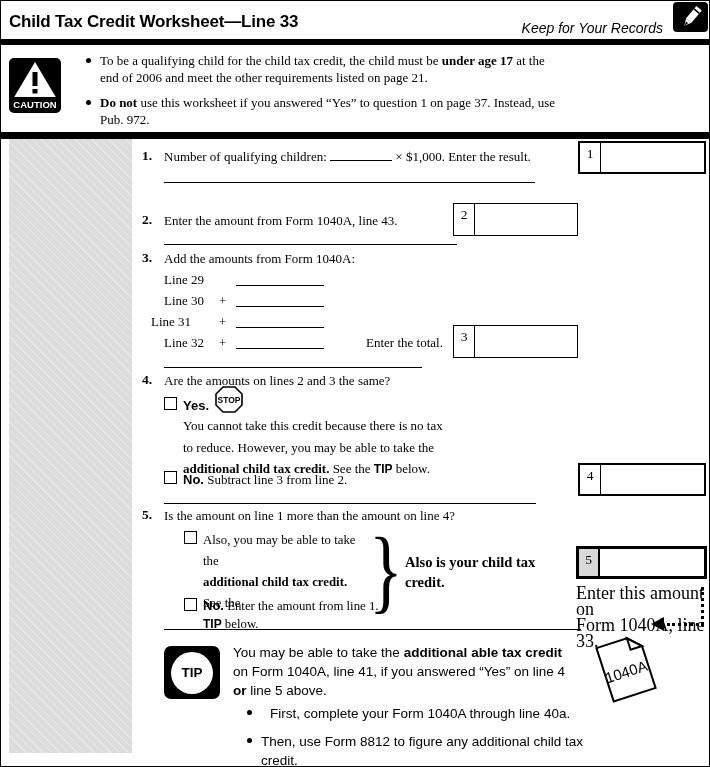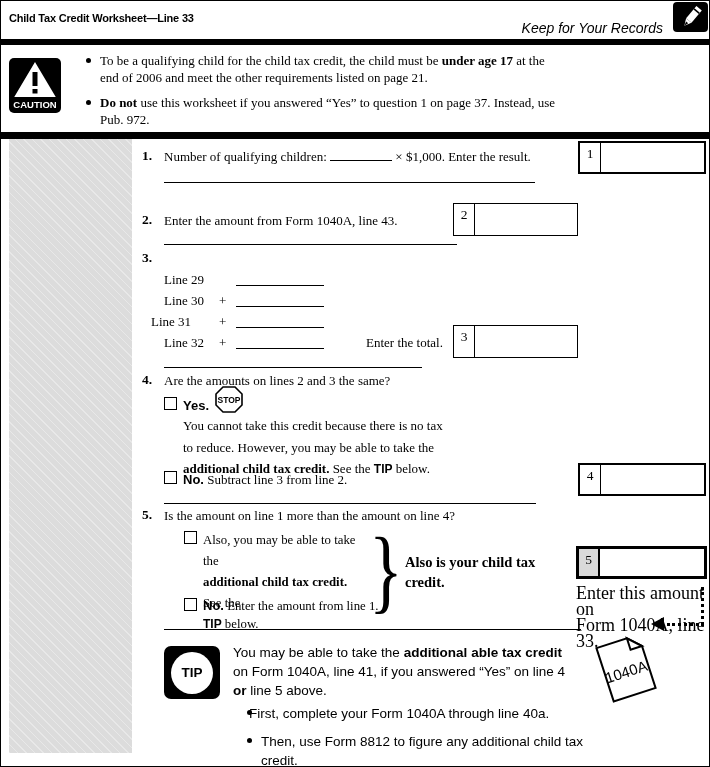--- a/index.html
+++ b/index.html
@@ -1,21 +1,21 @@
 <!DOCTYPE html>
 <html><head>
 <meta charset="utf-8">
 <style>
   html,body{margin:0;padding:0;background:#fff;}
   #page{position:relative;width:710px;height:767px;background:#fff;border:1px solid #000;box-sizing:border-box;overflow:hidden;font-family:"Liberation Serif",serif;color:#000;}
   .abs{position:absolute;}
   .sans{font-family:"Liberation Sans",sans-serif;}
   .b{font-weight:bold;}
   .prewrap{white-space:pre-line;}
-  .title{font-size:11px;font-weight:bold;font-family:"Liberation Sans",sans-serif;letter-spacing:-0.2px;}
+  .title{font-size:17px;font-weight:bold;font-family:"Liberation Sans",sans-serif;letter-spacing:-0.2px;}
   .keep{font-size:14px;font-style:italic;font-family:"Liberation Sans",sans-serif;}
   .thickbar{left:0;width:710px;background:#000;}
   .graypanel{left:8px;top:138px;width:123px;height:614px;background:#dcdcdc;
      background-image:repeating-linear-gradient(45deg,rgba(255,255,255,.35) 0 1px,transparent 1px 6px);}
   .body13{font-size:13px;line-height:17px;}
   .num{font-size:13.5px;font-weight:bold;}
   .rule{height:0;border-top:1.6px solid #000;}
   .blank{display:inline-block;width:62px;border-bottom:1.2px solid #000;height:12px;vertical-align:baseline;}
   .ul3{height:0;border-bottom:1.2px solid #000;}
   .entrybox{box-sizing:border-box;border:2px solid #000;background:#fff;display:flex;}
@@ -79,20 +79,21 @@
 
   <div class="abs num" style="left:141px;top:211px;">2.</div>
   <div class="abs body13" style="left:163px;top:211px;">Enter the amount from Form 1040A, line 43.</div>
   <div class="abs entrybox thin" style="left:452px;top:202px;width:125px;height:33px;">
     <div class="boxlabel">2</div>
     <div class="boxentry"></div>
   </div>
   <div class="abs rule" style="left:163px;top:243px;width:293px;"></div>
 
   <div class="abs num" style="left:141px;top:249px;">3.</div>
+  <div class="abs body13" style="left:163px;top:249px;">Add the amounts from Form 1040A:</div>
 
   <div class="abs body13" style="left:163px;top:270px;">Line 29</div>
   <div class="abs ul3" style="left:235px;top:284px;width:88px;"></div>
 
   <div class="abs body13" style="left:163px;top:291px;">Line 30</div>
   <div class="abs body13" style="left:218px;top:291px;">+</div>
   <div class="abs ul3" style="left:235px;top:305px;width:88px;"></div>
 
   <div class="abs body13" style="left:150px;top:312px;">Line 31</div>
   <div class="abs body13" style="left:218px;top:312px;">+</div>
@@ -178,18 +179,18 @@
       <span class="sans b" style="font-size:13.5px;">TIP</span>
     </div>
   </div>
   <div class="abs tiptext" style="left:232px;top:642px;width:345px;">
     <div><span>You may be able to take the </span><span class="b">additional able tax credit</span></div>
     <div><span>on Form 1040A, line 41, if you answered “Yes” on line 4</span></div>
     <div><span class="b">or</span><span> line 5 above.</span></div>
   </div>
 
   <div class="abs dot" style="left:246px;top:709px;"></div>
-  <div class="abs tiptext" style="left:248px;top:703px;width:320px;">First, complete your Form 1040A through line 40a.</div>
+  <div class="abs tiptext" style="left:269px;top:703px;width:320px;">First, complete your Form 1040A through line 40a.</div>
   <div class="abs dot" style="left:246px;top:737px;"></div>
   <div class="abs tiptext prewrap" style="left:260px;top:731px;width:330px;">Then, use Form 8812 to figure any additional child tax
 credit.</div>
 
 </div>
 
 </body></html>

